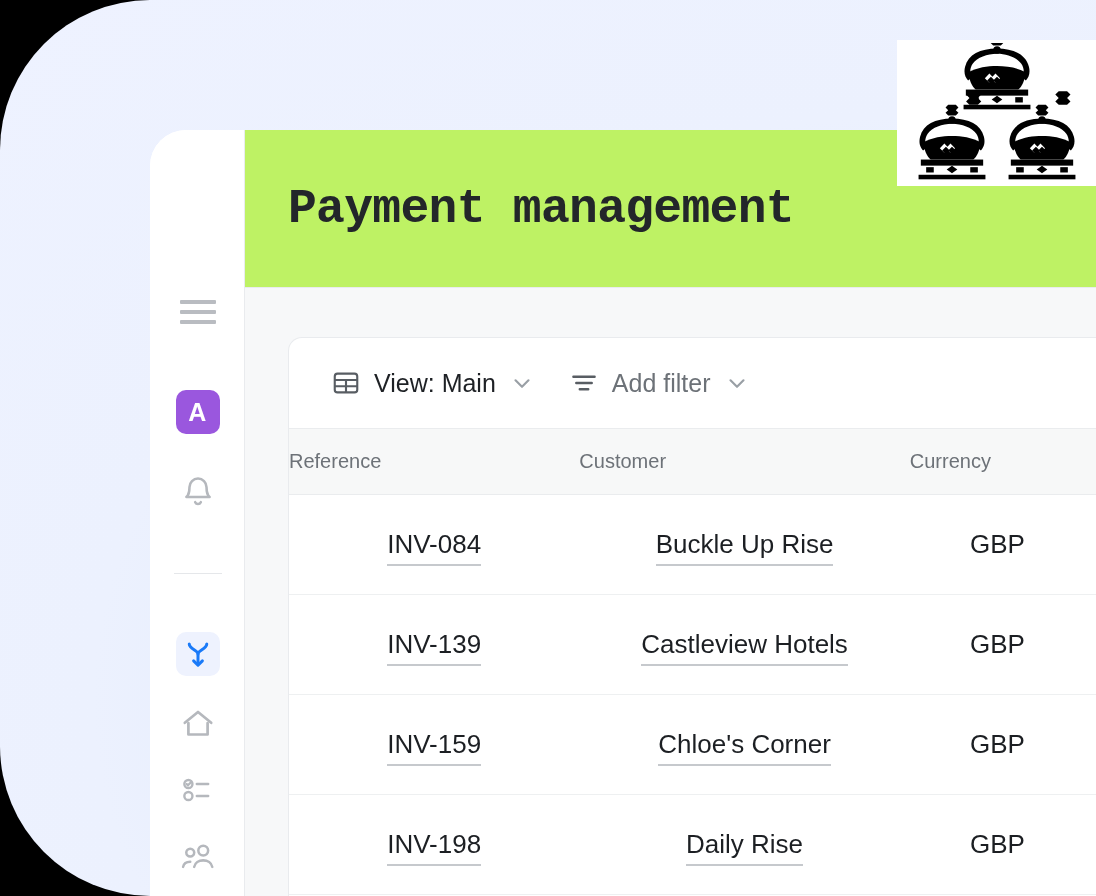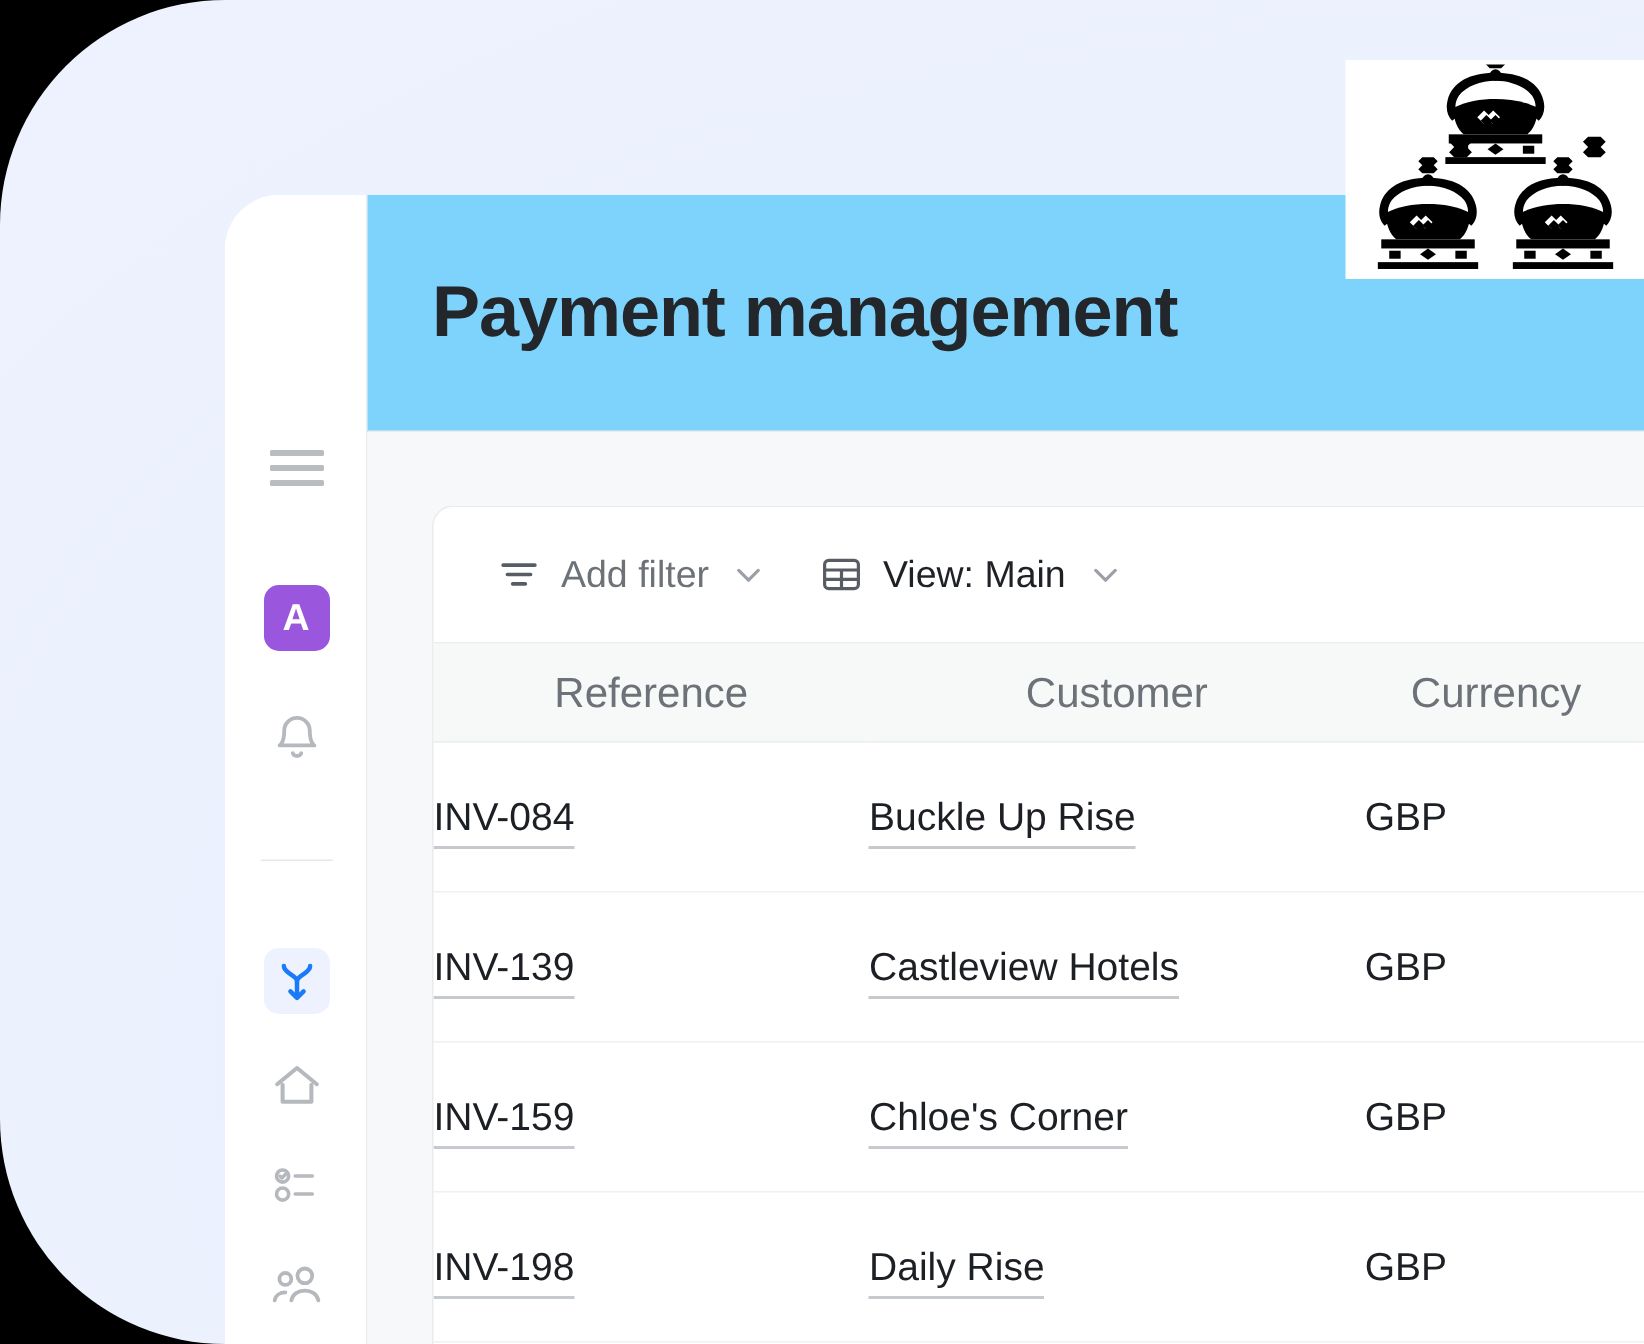--- a/index.html
+++ b/index.html
@@ -87,25 +87,26 @@
     min-width: 0;
     display: flex;
     flex-direction: column;
     background: #f7f8f9;
     position: relative;
   }
 
   #page-header {
     height: 158px;
     flex: 0 0 158px;
-    background: #7dd3fc;
+    background: #bef264;
     border-bottom: 1px solid #e9ebee;
     display: flex;
     align-items: center;
     padding-left: 43px;
+    font-family: Liberation Mono, monospace;
   }
   #page-title {
     font-size: 48px;
     font-weight: 700;
     color: #23262a;
     letter-spacing: -0.7px;
     white-space: nowrap;
   }
 
   #content {
@@ -152,34 +153,34 @@
 
   
   table#data-table {
     width: 100%;
     border-collapse: collapse;
     table-layout: fixed;
   }
   #data-table thead tr { background: #f7f8f8; }
   #data-table th {
     height: 66px;
-    font-size: 28px;
+    font-size: 20px;
     font-weight: 400;
     color: #6d7278;
-    text-align: center;
+    text-align: left;
     border-top: 1px solid #eaecee;
     border-bottom: 1px solid #eaecee;
     padding: 0 0 0 0;
     white-space: nowrap;
   }
   #data-table td {
     height: 100px;
     font-size: 26px;
     color: #1c1f23;
-    text-align: left;
+    text-align: center;
     border-bottom: 1px solid #eef0f1;
     white-space: nowrap;
   }
   .col-reference  { width: 290px; }
   .col-customer   { width: 330px; }
   .col-currency   { width: 186px; }
 
   #data-table th.col-reference,
   #data-table td.col-reference  { padding-right: 0; }
   #data-table th.col-customer,
@@ -292,35 +293,35 @@
       <header id="page-header">
         <h1 id="page-title">Payment management</h1>
       </header>
 
       <div id="content">
         <section id="table-card">
 
           <div id="table-toolbar">
 
             <button class="toolbar-btn">
-              <svg width="30" height="30" viewBox="0 0 24 24" fill="none" stroke="#585d63" stroke-width="1.9" stroke-linecap="round">
-                <path d="M3.5 7h17M5.8 12h12.4M8.6 17h6.8"></path>
-              </svg>
-              <span class="toolbar-label muted">Add filter</span>
-              <svg class="chev" width="26" height="26" viewBox="0 0 24 24" fill="none" stroke="#9aa0a6" stroke-width="2" stroke-linecap="round" stroke-linejoin="round">
-                <path d="M6 9.5 12 15.5l6-6"></path>
-              </svg>
-            </button>
-
-            <button class="toolbar-btn">
               <svg width="30" height="30" viewBox="0 0 24 24" fill="none" stroke="#585d63" stroke-width="1.7" stroke-linejoin="round">
                 <rect x="3" y="4.5" width="18" height="15" rx="2.2"></rect>
                 <path d="M3 9.6h18M3 14.6h18M12 9.6v9.9"></path>
               </svg>
               <span class="toolbar-label">View: Main</span>
+              <svg class="chev" width="26" height="26" viewBox="0 0 24 24" fill="none" stroke="#9aa0a6" stroke-width="2" stroke-linecap="round" stroke-linejoin="round">
+                <path d="M6 9.5 12 15.5l6-6"></path>
+              </svg>
+            </button>
+
+            <button class="toolbar-btn">
+              <svg width="30" height="30" viewBox="0 0 24 24" fill="none" stroke="#585d63" stroke-width="1.9" stroke-linecap="round">
+                <path d="M3.5 7h17M5.8 12h12.4M8.6 17h6.8"></path>
+              </svg>
+              <span class="toolbar-label muted">Add filter</span>
               <svg class="chev" width="26" height="26" viewBox="0 0 24 24" fill="none" stroke="#9aa0a6" stroke-width="2" stroke-linecap="round" stroke-linejoin="round">
                 <path d="M6 9.5 12 15.5l6-6"></path>
               </svg>
             </button>
 
           </div>
 
           <table id="data-table">
             <colgroup>
               <col class="col-reference">

